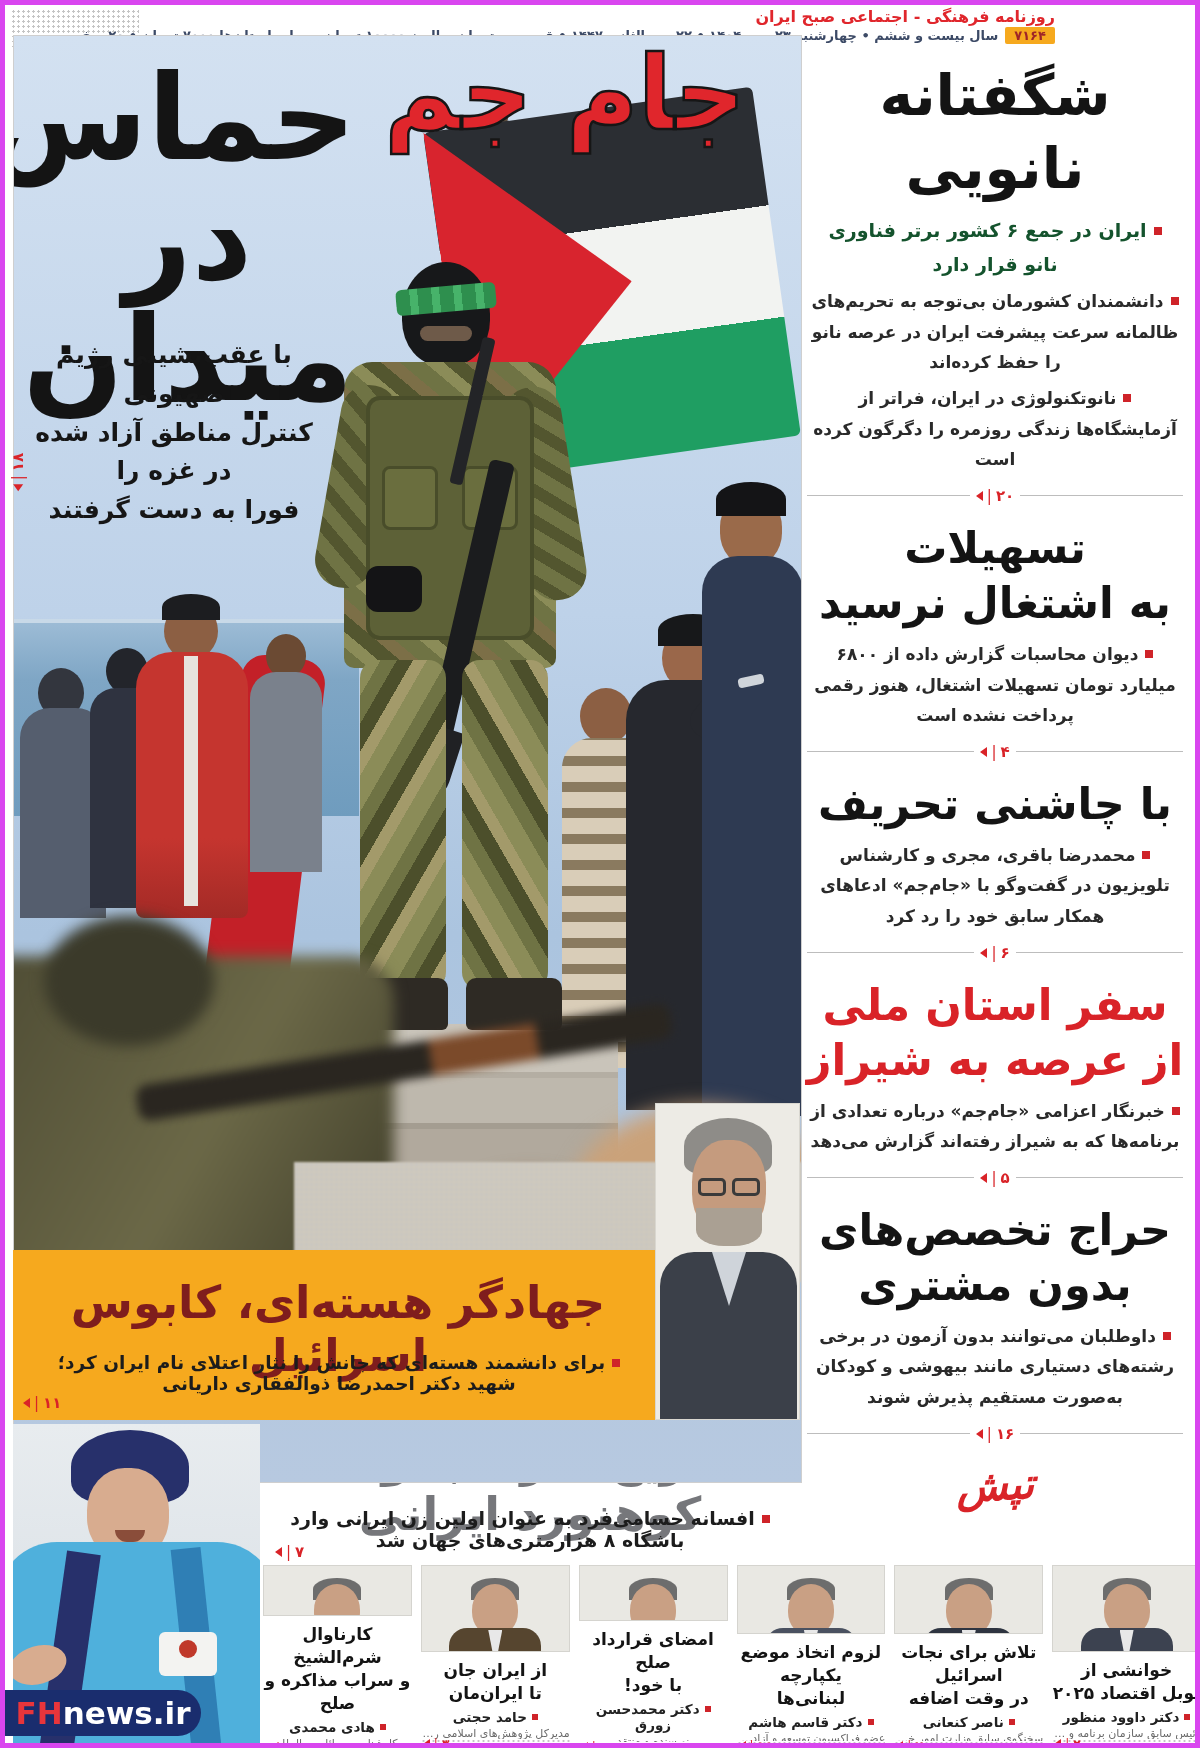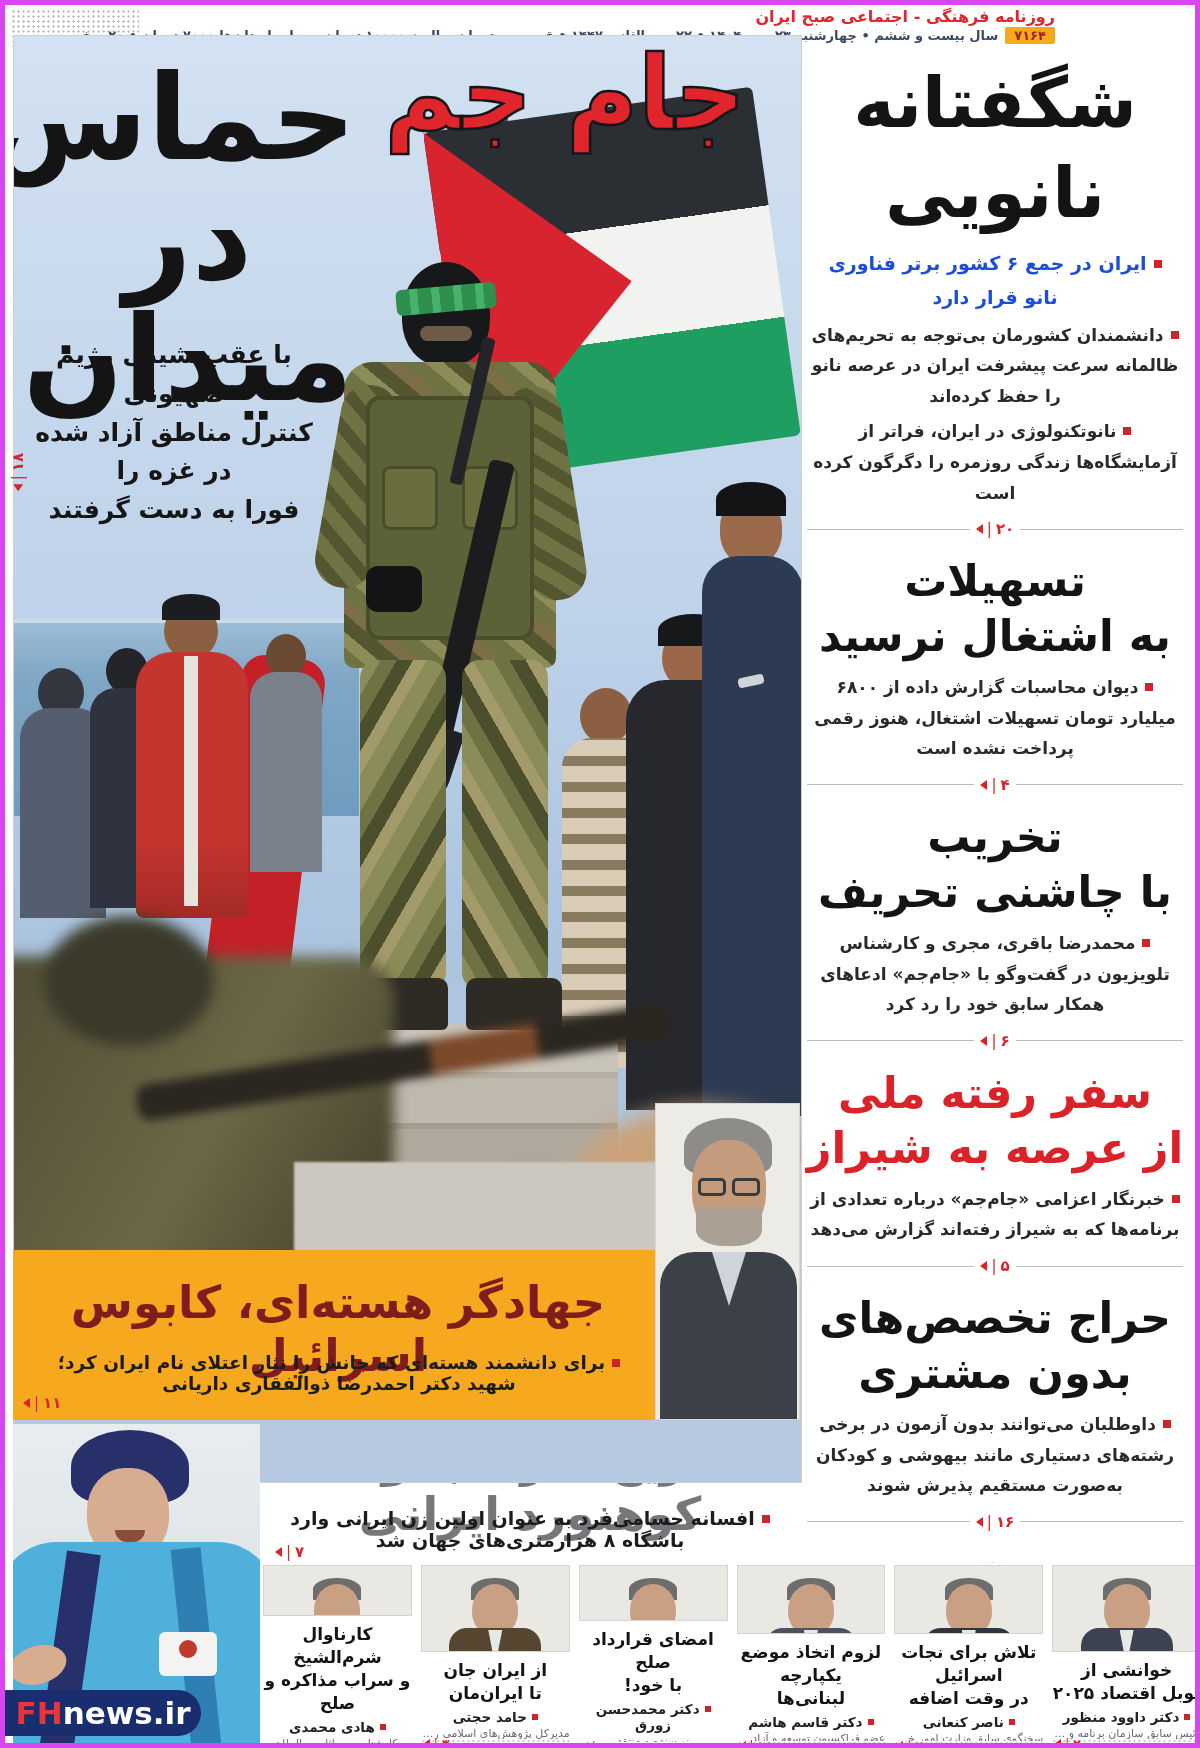--- a/index.html
+++ b/index.html
@@ -30,24 +30,24 @@
 
   .lead-hl{z-index:5;left:6px;top:22px;width:336px;text-align:center;color:#141414;
            font-weight:900;line-height:1.02;font-size:118px;letter-spacing:-4px;}
   .lead-sub{z-index:5;left:10px;top:300px;width:300px;text-align:center;color:#161616;
             font-weight:900;font-size:25px;line-height:1.55;}
 
   
   #sidebar{top:50px;right:6px;width:388px;height:1508px;overflow:hidden;display:flex;
            flex-direction:column;}
   .sb-title{font-weight:900;color:#141414;text-align:center;line-height:1.28;font-size:43px;margin:4px 0 8px;}
-  .sb-title.big{font-size:70px;}
+  .sb-title.big{font-size:57px;}
   .sb-title.red{color:#d92328;}
   .sb-bullet{font-size:17px;font-weight:700;color:#2a2a2a;text-align:center;line-height:1.8;margin:5px 8px;}
-  .sb-bullet.lead1{color:#1d4ed8;font-size:19px;}
+  .sb-bullet.lead1{color:#14532d;font-size:19px;}
   .sq{display:inline-block;width:8px;height:8px;background:#cf2329;margin-left:7px;vertical-align:2px;}
   .divider{display:flex;align-items:center;gap:6px;margin:12px 6px;}
   .divider .ln{flex:1;border-top:1px solid #bdbdbd;}
   .pnum{color:#d92328;font-weight:900;font-size:15px;display:flex;align-items:center;gap:4px;}
   .tri{width:0;height:0;border-top:5px solid transparent;border-bottom:5px solid transparent;
        border-right:7px solid #d92328;display:inline-block;}
   .pbar{color:#d92328;font-weight:400;}
   .tapesh{color:#d92328;font-weight:900;font-size:42px;text-align:center;transform:rotate(-3deg);
           font-style:italic;margin:6px 0 0;}
 
@@ -235,38 +235,37 @@
             <span>۴</span>
             <span class="pbar">|</span>
             <span class="tri"></span>
           </span>
         <span class="ln"></span>
       </div>
     </div>
 
     <div>
       <div class="sb-title">
-        <div>تخریب</div>
         <div>با چاشنی تحریف</div>
       </div>
       <div class="sb-bullet"><span class="sq"></span><span>محمدرضا باقری، مجری و کارشناس تلویزیون در گفت‌وگو با «جام‌جم» ادعاهای همکار سابق خود را رد کرد</span></div>
       <div class="divider">
         <span class="ln"></span>
         <span class="pnum">
             <span>۶</span>
             <span class="pbar">|</span>
             <span class="tri"></span>
           </span>
         <span class="ln"></span>
       </div>
     </div>
 
     <div>
       <div class="sb-title red">
-        <div>سفر رفته ملی</div>
+        <div>سفر استان ملی</div>
         <div>از عرصه به شیراز</div>
       </div>
       <div class="sb-bullet"><span class="sq"></span><span>خبرنگار اعزامی «جام‌جم» درباره تعدادی از برنامه‌ها که به شیراز رفته‌اند گزارش می‌دهد</span></div>
       <div class="divider">
         <span class="ln"></span>
         <span class="pnum">
             <span>۵</span>
             <span class="pbar">|</span>
             <span class="tri"></span>
           </span>

